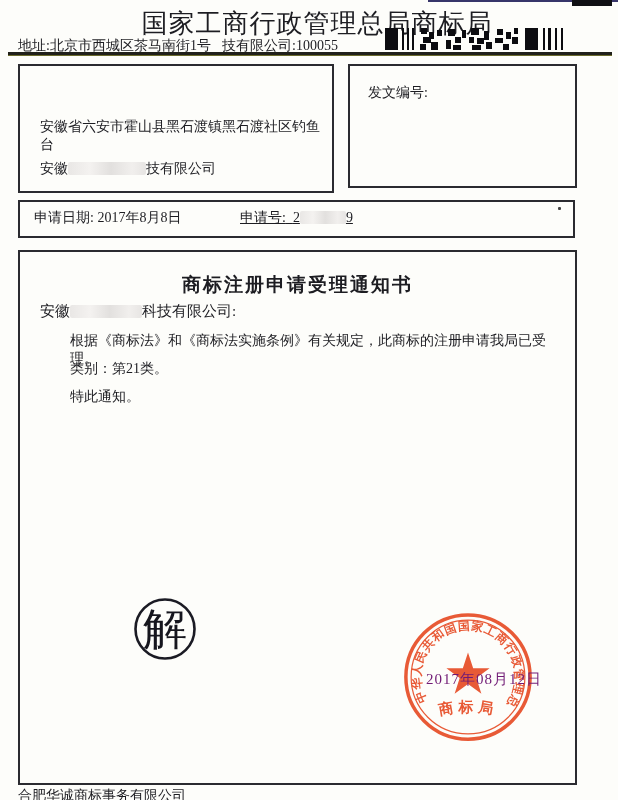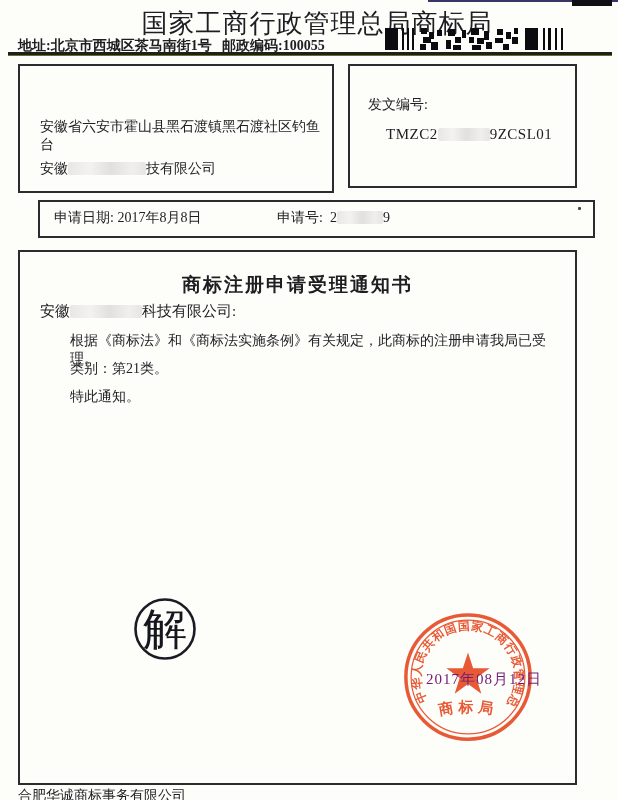--- a/index.html
+++ b/index.html
@@ -8,43 +8,43 @@
     background:#fdfdfa;overflow:hidden;
     font-family:"Liberation Serif","DejaVu Serif",serif;
     color:#1d1d22;
   }
   .abs{position:absolute;}
   
   .scan-strip{left:428px;top:0;width:190px;height:2px;background:#37356a;}
   .scan-block{left:572px;top:0;width:40px;height:6px;background:#101014;}
   
   .doc-title{left:0;top:6px;width:618px;text-align:center;font-size:26px;font-weight:400;letter-spacing:1px;margin-left:8px;}
-  .addr-row{top:37px;font-size:14px;font-weight:700;}
+  .addr-row{top:37px;font-size:14px;font-weight:400;}
   .addr-line{left:18px;}
   .postcode-line{left:222px;}
   .barcode{left:385px;top:28px;}
   .separator{left:8px;top:52px;width:604px;height:3px;background:#20201a;border-bottom:1px solid #6b6b2c;}
   
   .box{border:2px solid #2b2b30;background:transparent;}
   .recipient-box{left:18px;top:64px;width:312px;height:125px;}
   .docnum-box{left:348px;top:64px;width:225px;height:120px;}
-  .date-box{left:18px;top:200px;width:553px;height:34px;margin-left:20px;}
+  .date-box{left:18px;top:200px;width:553px;height:34px;}
   .main-box{left:18px;top:250px;width:555px;height:531px;}
   .fs14{font-size:14px;}
   .fs15{font-size:15px;}
   
   .rb-postcode{left:20px;top:12px;}
   .rb-address{left:20px;top:52px;}
   .rb-company{left:20px;top:94px;}
   
-  .db-label{left:18px;top:30px;text-align:right;}
+  .db-label{left:18px;top:18px;text-align:right;}
   .db-value{left:36px;top:60px;letter-spacing:.5px;}
   
   .ab-date{left:14px;top:7px;}
-  .ab-number{left:237px;top:7px;}
+  .ab-number{left:220px;top:7px;text-decoration:underline;}
   .speck{left:538px;top:5px;width:3px;height:3px;background:#444;border-radius:1px;}
   
   .redact{display:inline-block;height:13px;border-radius:2px;vertical-align:-2px;
     background:linear-gradient(90deg,#e9e7e5 0%,#f4f2f0 28%,#e2e0de 55%,#f1efed 82%,#e7e5e3 100%);
     filter:blur(.7px);}
   .w78{width:78px;}.w72{width:72px;}.w52{width:52px;}.w46{width:46px;}
   
   .notice-title{left:0;top:20px;width:555px;text-align:center;font-size:19px;font-weight:700;letter-spacing:2px;}
   .nb-addressee{left:20px;top:50px;}
   .nb-body{left:50px;top:80px;width:480px;}
@@ -61,21 +61,21 @@
 </head>
 <body>
 
 <div class="page">
 
   <div class="abs scan-strip"></div>
   <div class="abs scan-block"></div>
 
   <div class="abs doc-title">国家工商行政管理总局商标局</div>
   <div class="abs addr-row addr-line">地址:北京市西城区茶马南街1号</div>
-  <div class="abs addr-row postcode-line">邮政编码:100055</div>
+  <div class="abs addr-row postcode-line">技有限公司:100055</div>
 
   <div class="abs barcode">
     <svg width="190" height="22" viewBox="0 0 190 22">
       <g fill="#0c0c10">
         <rect x="0" y="0" width="13" height="22"></rect>
         <rect x="17" y="0" width="2" height="22"></rect>
           <rect x="22" y="0" width="2" height="22"></rect>
           <rect x="27" y="0" width="2" height="22"></rect>
         <rect x="36" y="0" width="6" height="6"></rect>
           <rect x="44" y="4" width="5" height="7"></rect>
@@ -113,23 +113,20 @@
 
   <div class="abs box recipient-box">
     <div class="abs rb-address fs14">安徽省六安市霍山县黑石渡镇黑石渡社区钓鱼台</div>
     <div class="abs rb-company fs14">
       <span>安徽</span><span class="redact w78"></span><span>技有限公司</span>
     </div>
   </div>
 
   <div class="abs box docnum-box">
     <div class="abs db-label fs14">发文编号:</div>
-    <div class="abs db-value fs15">
-      <span>TMZC2</span><span class="redact w52"></span><span>9ZCSL01</span>
-    </div>
   </div>
 
   <div class="abs box date-box">
     <div class="abs ab-date fs14">
       <span>申请日期:</span>&nbsp;<span>2017年8月8日</span>
     </div>
     <div class="abs ab-number fs14">
       <span>申请号:</span>&nbsp;&nbsp;<span>2</span><span class="redact w46"></span><span>9</span>
     </div>
     <div class="abs speck"></div>

